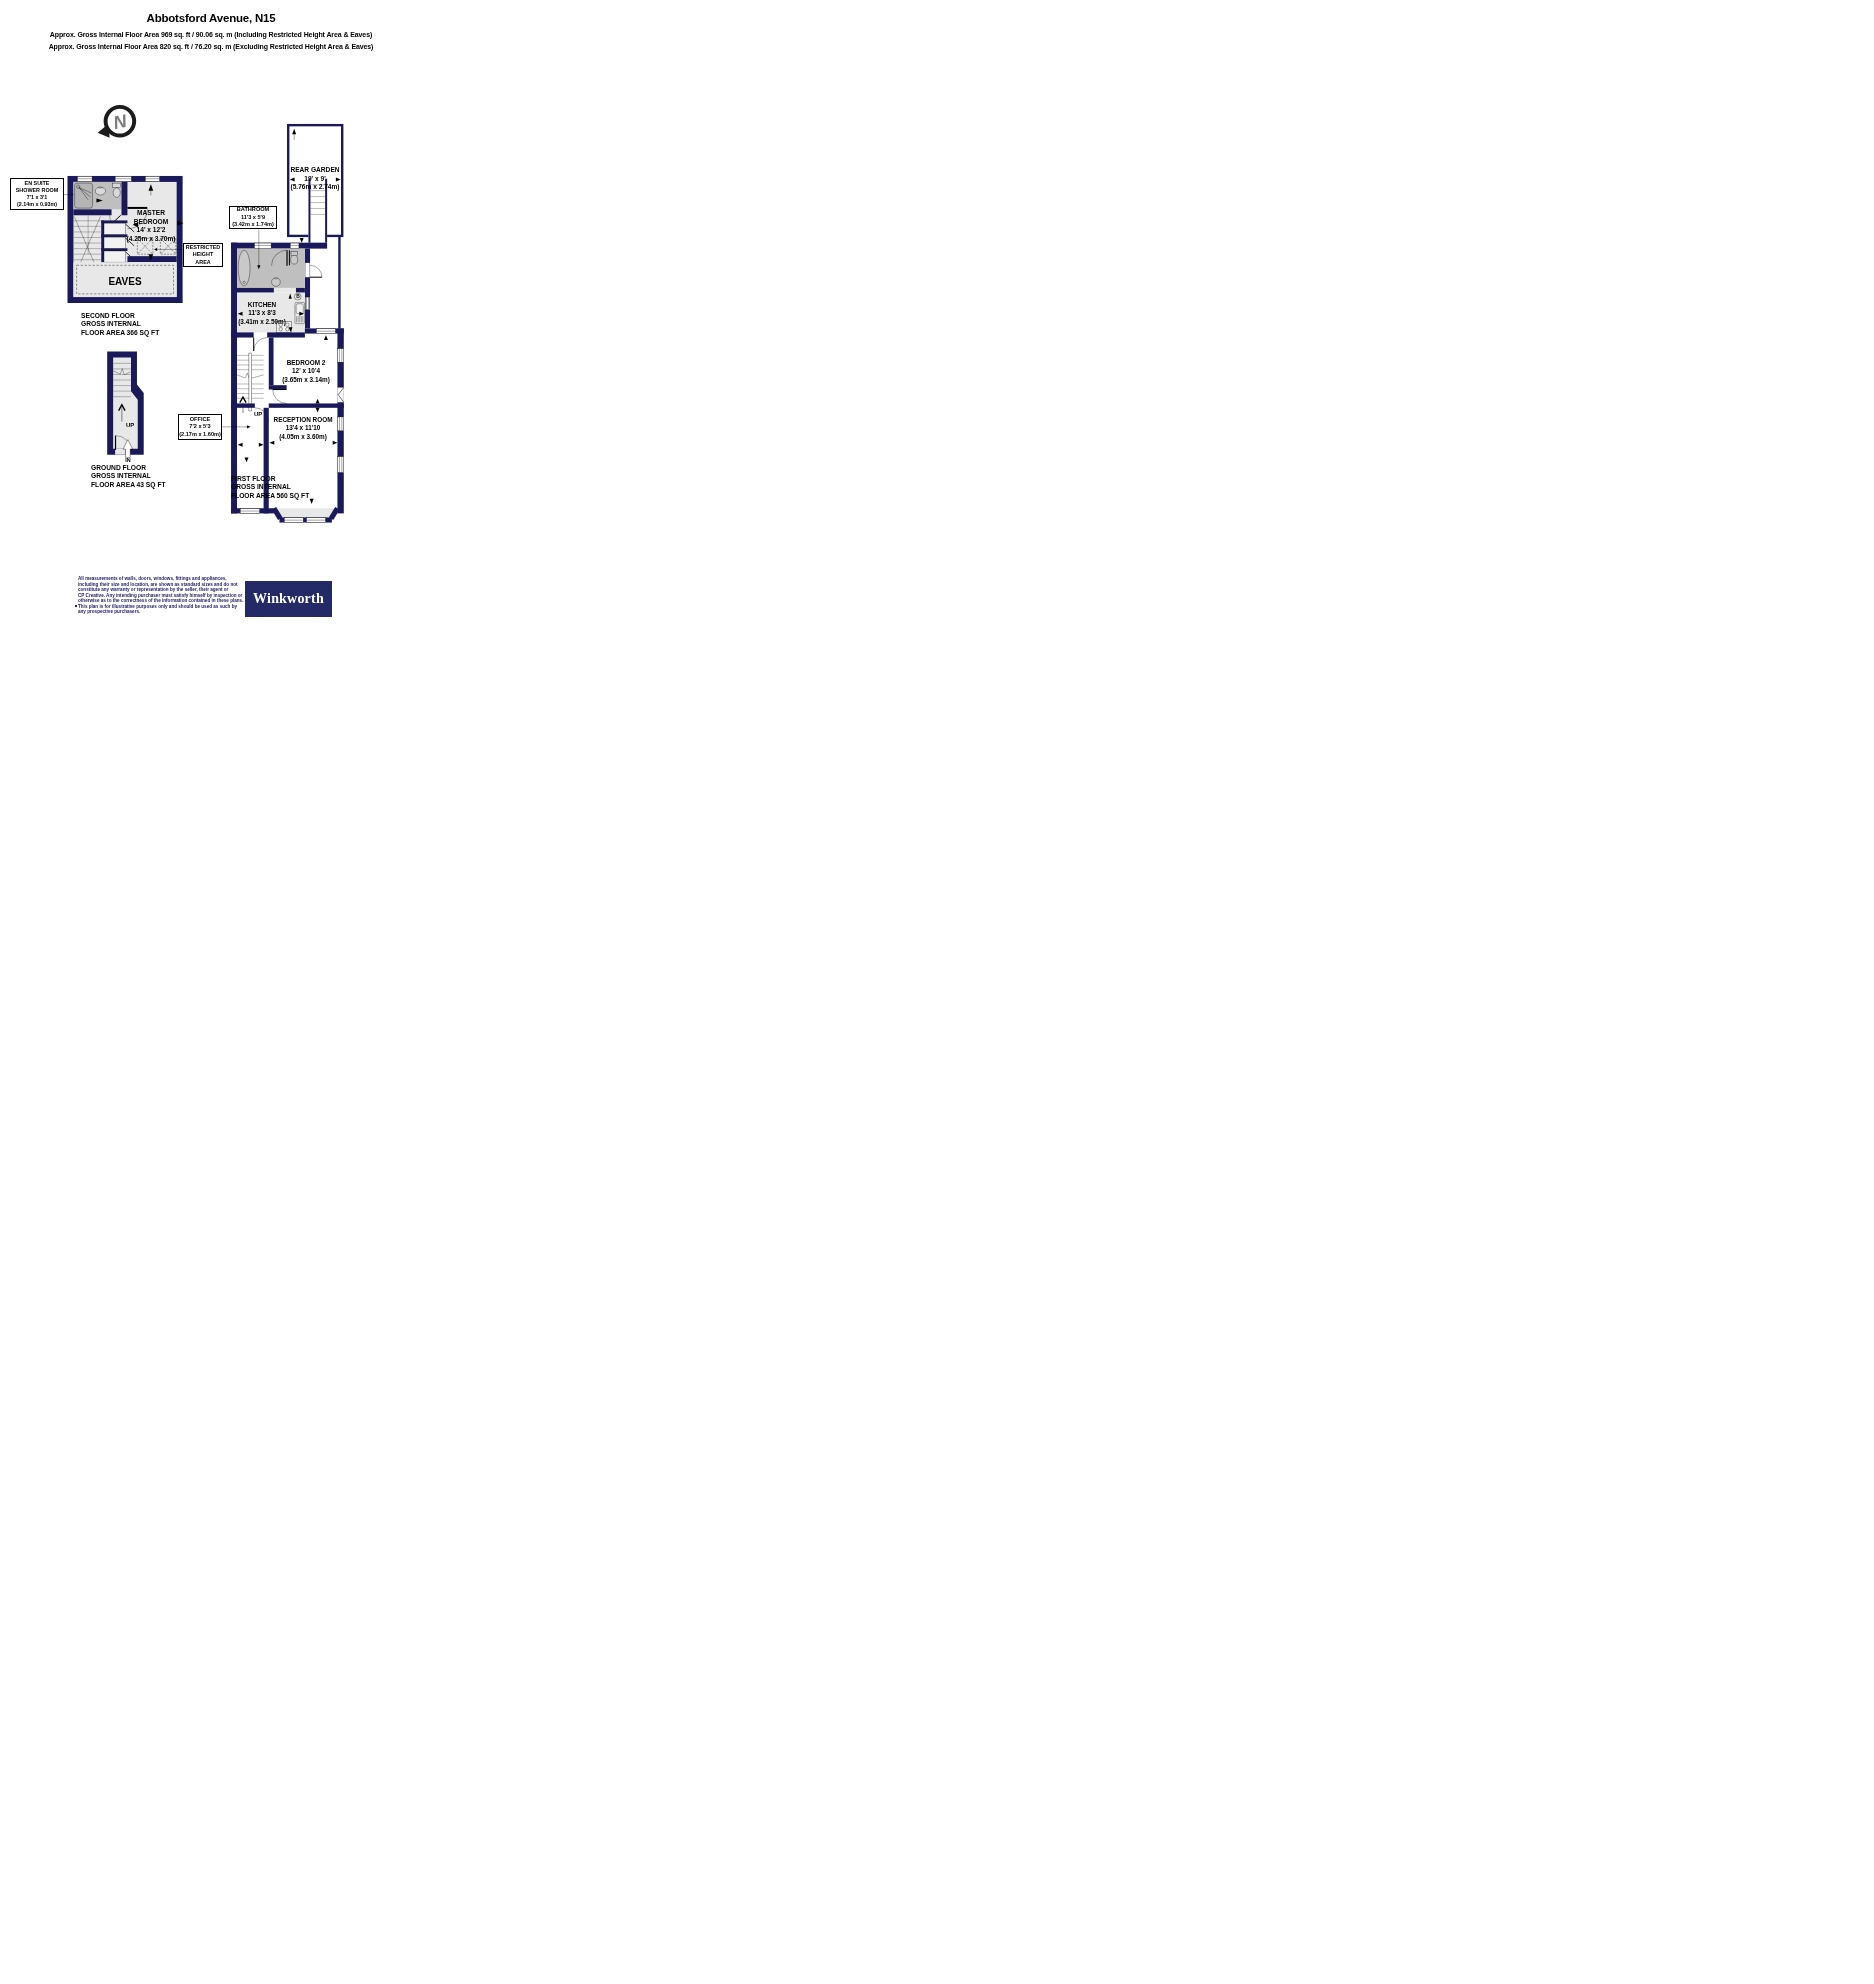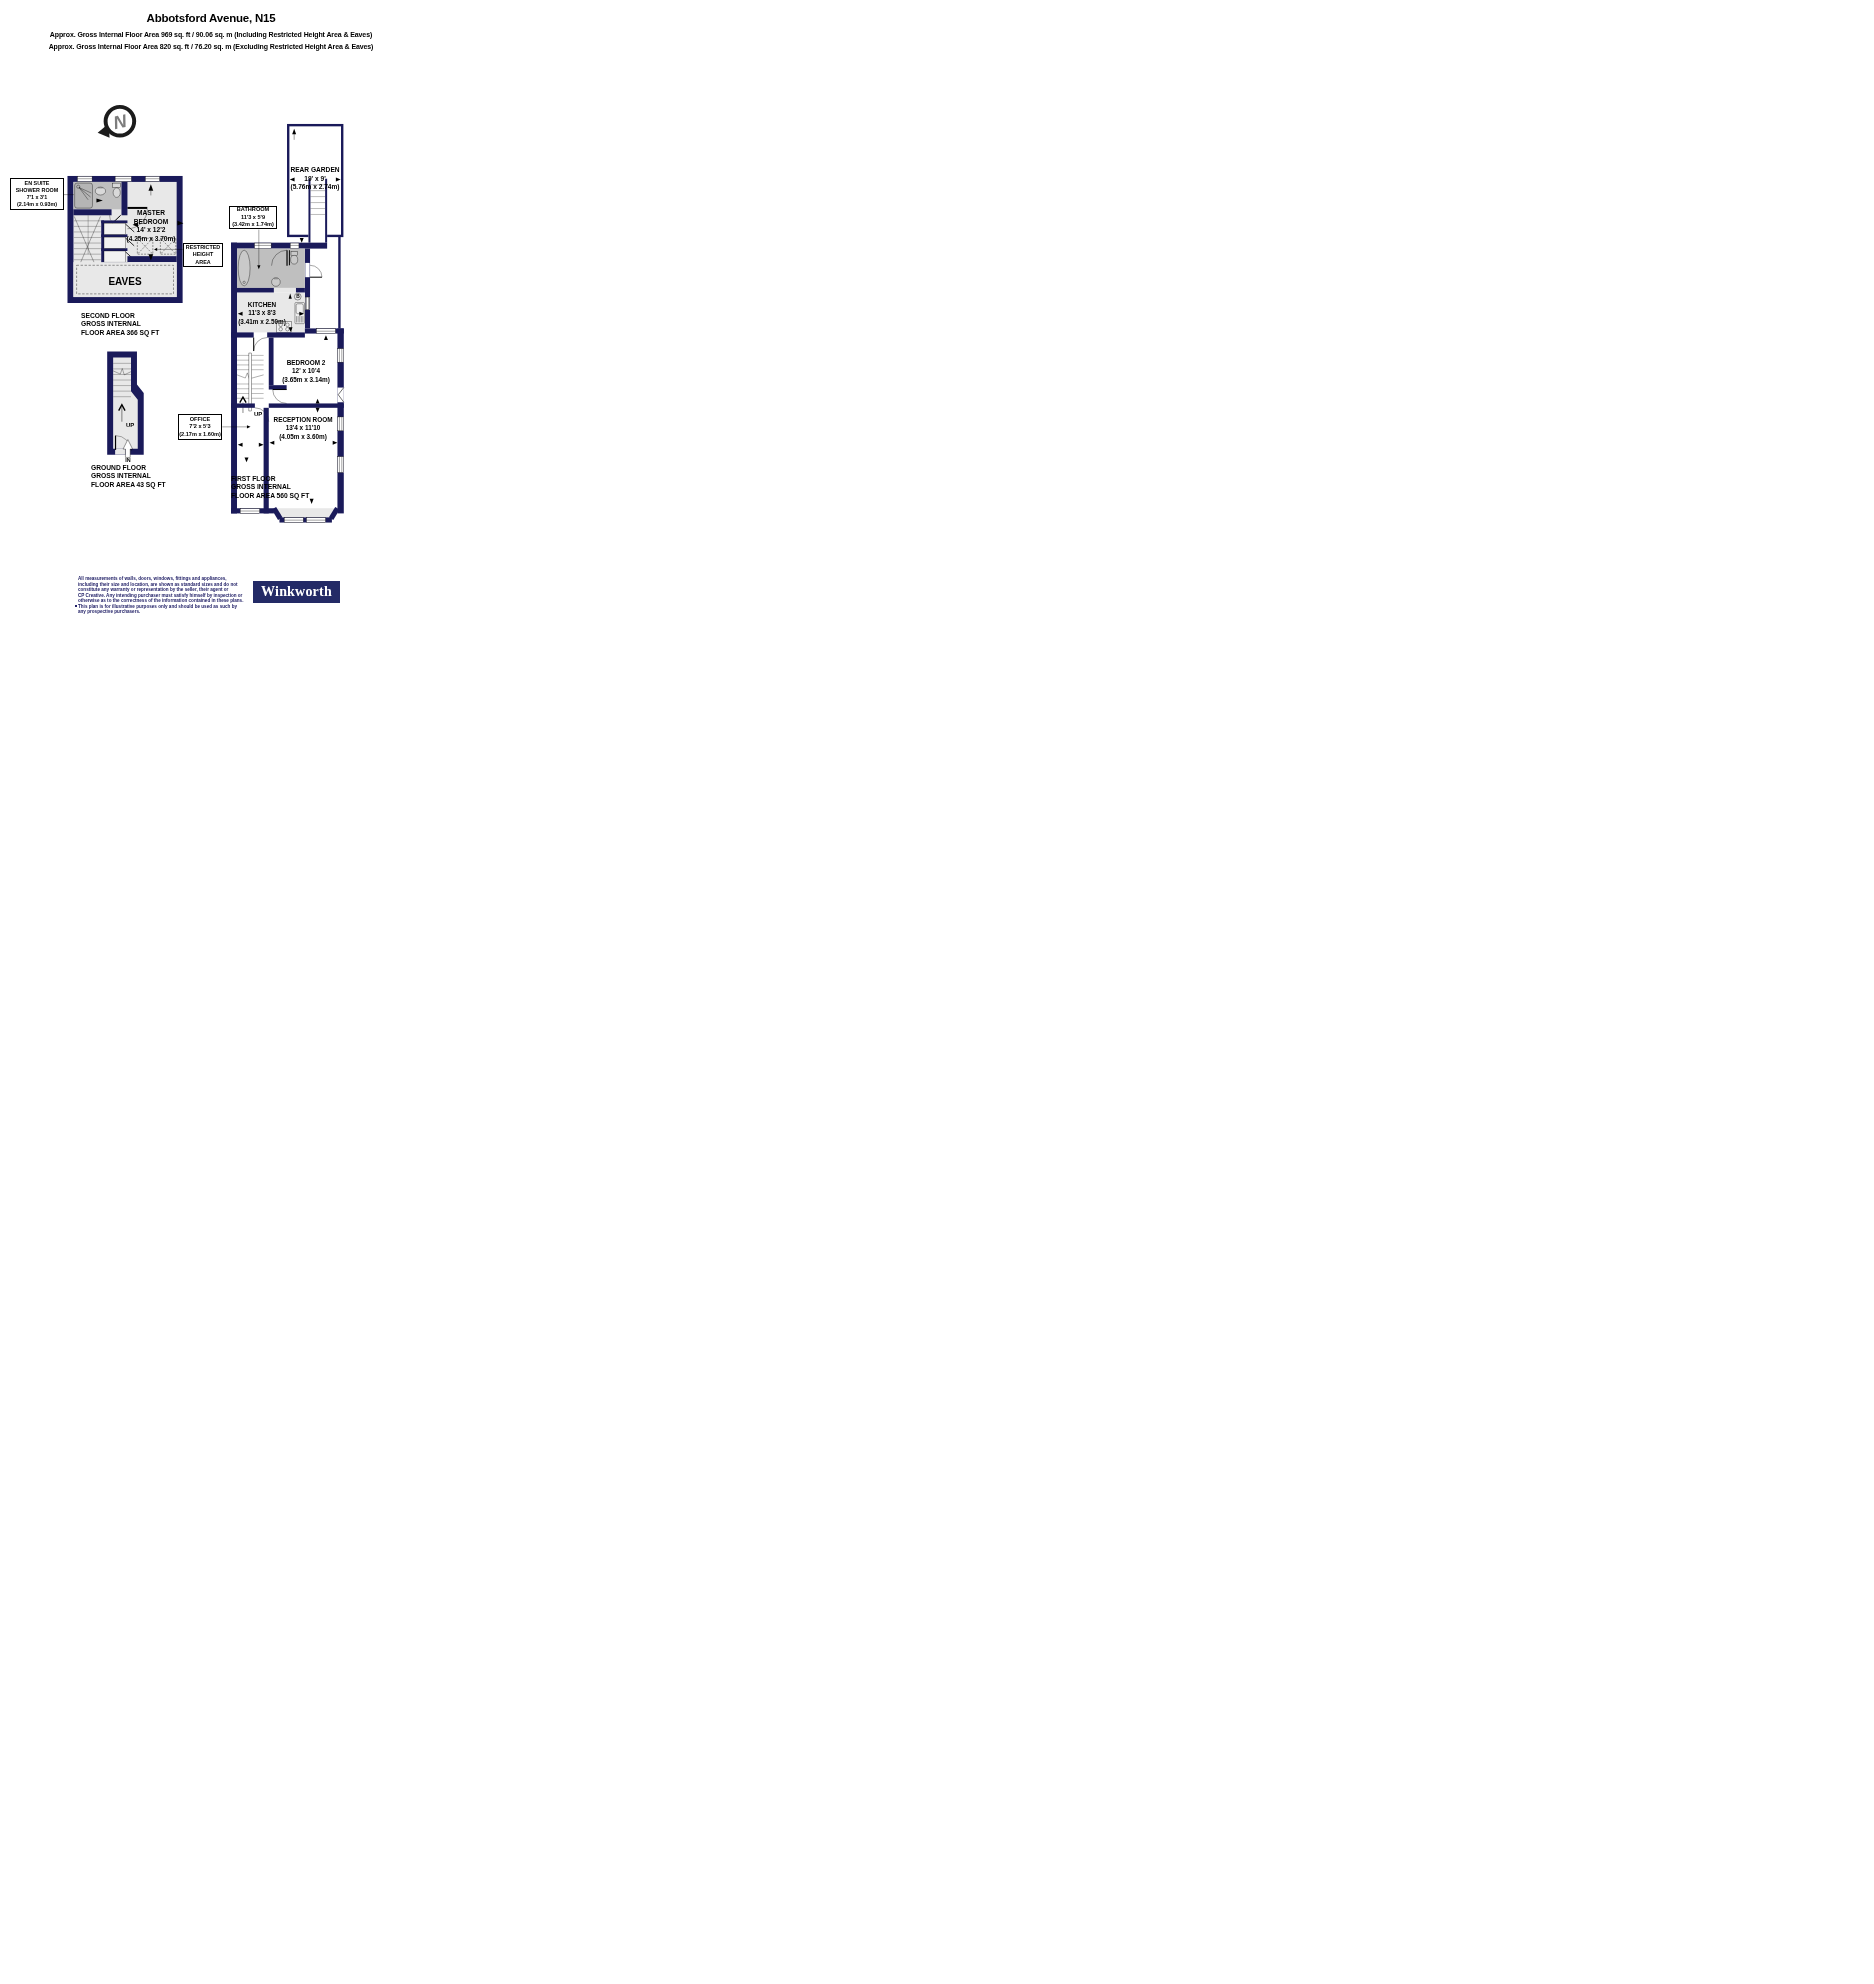--- a/index.html
+++ b/index.html
@@ -25,21 +25,21 @@
     text-align:center; font-weight:bold; color:#000; line-height:1.32;
   }
   .caption { line-height:1.26; font-size:6.7px; }
   .small-lbl { font-size:5.6px; }
   .disclaimer {
     position:absolute; left:78px; top:576px; width:171px;
     color:#232268; font-size:4.6px; font-weight:bold; line-height:1.2;
   }
   .disclaimer div { white-space:nowrap; }
   .logo-box {
-    position:absolute; left:253px; top:581px; width:87px; height:22px;
+    position:absolute; left:245px; top:581px; width:87px; height:36px;
     background:#232a66; display:flex; align-items:center; justify-content:center;
   }
   .logo-text {
     color:#ffffff; font-family:"Liberation Serif", serif;
     font-size:14px; font-weight:bold; letter-spacing:0.2px;
   }
   .bullet-sq { position:absolute; left:75px; top:605px; width:1.6px; height:1.6px; background:#232268; }
 </style>
 </head>
 <body>

